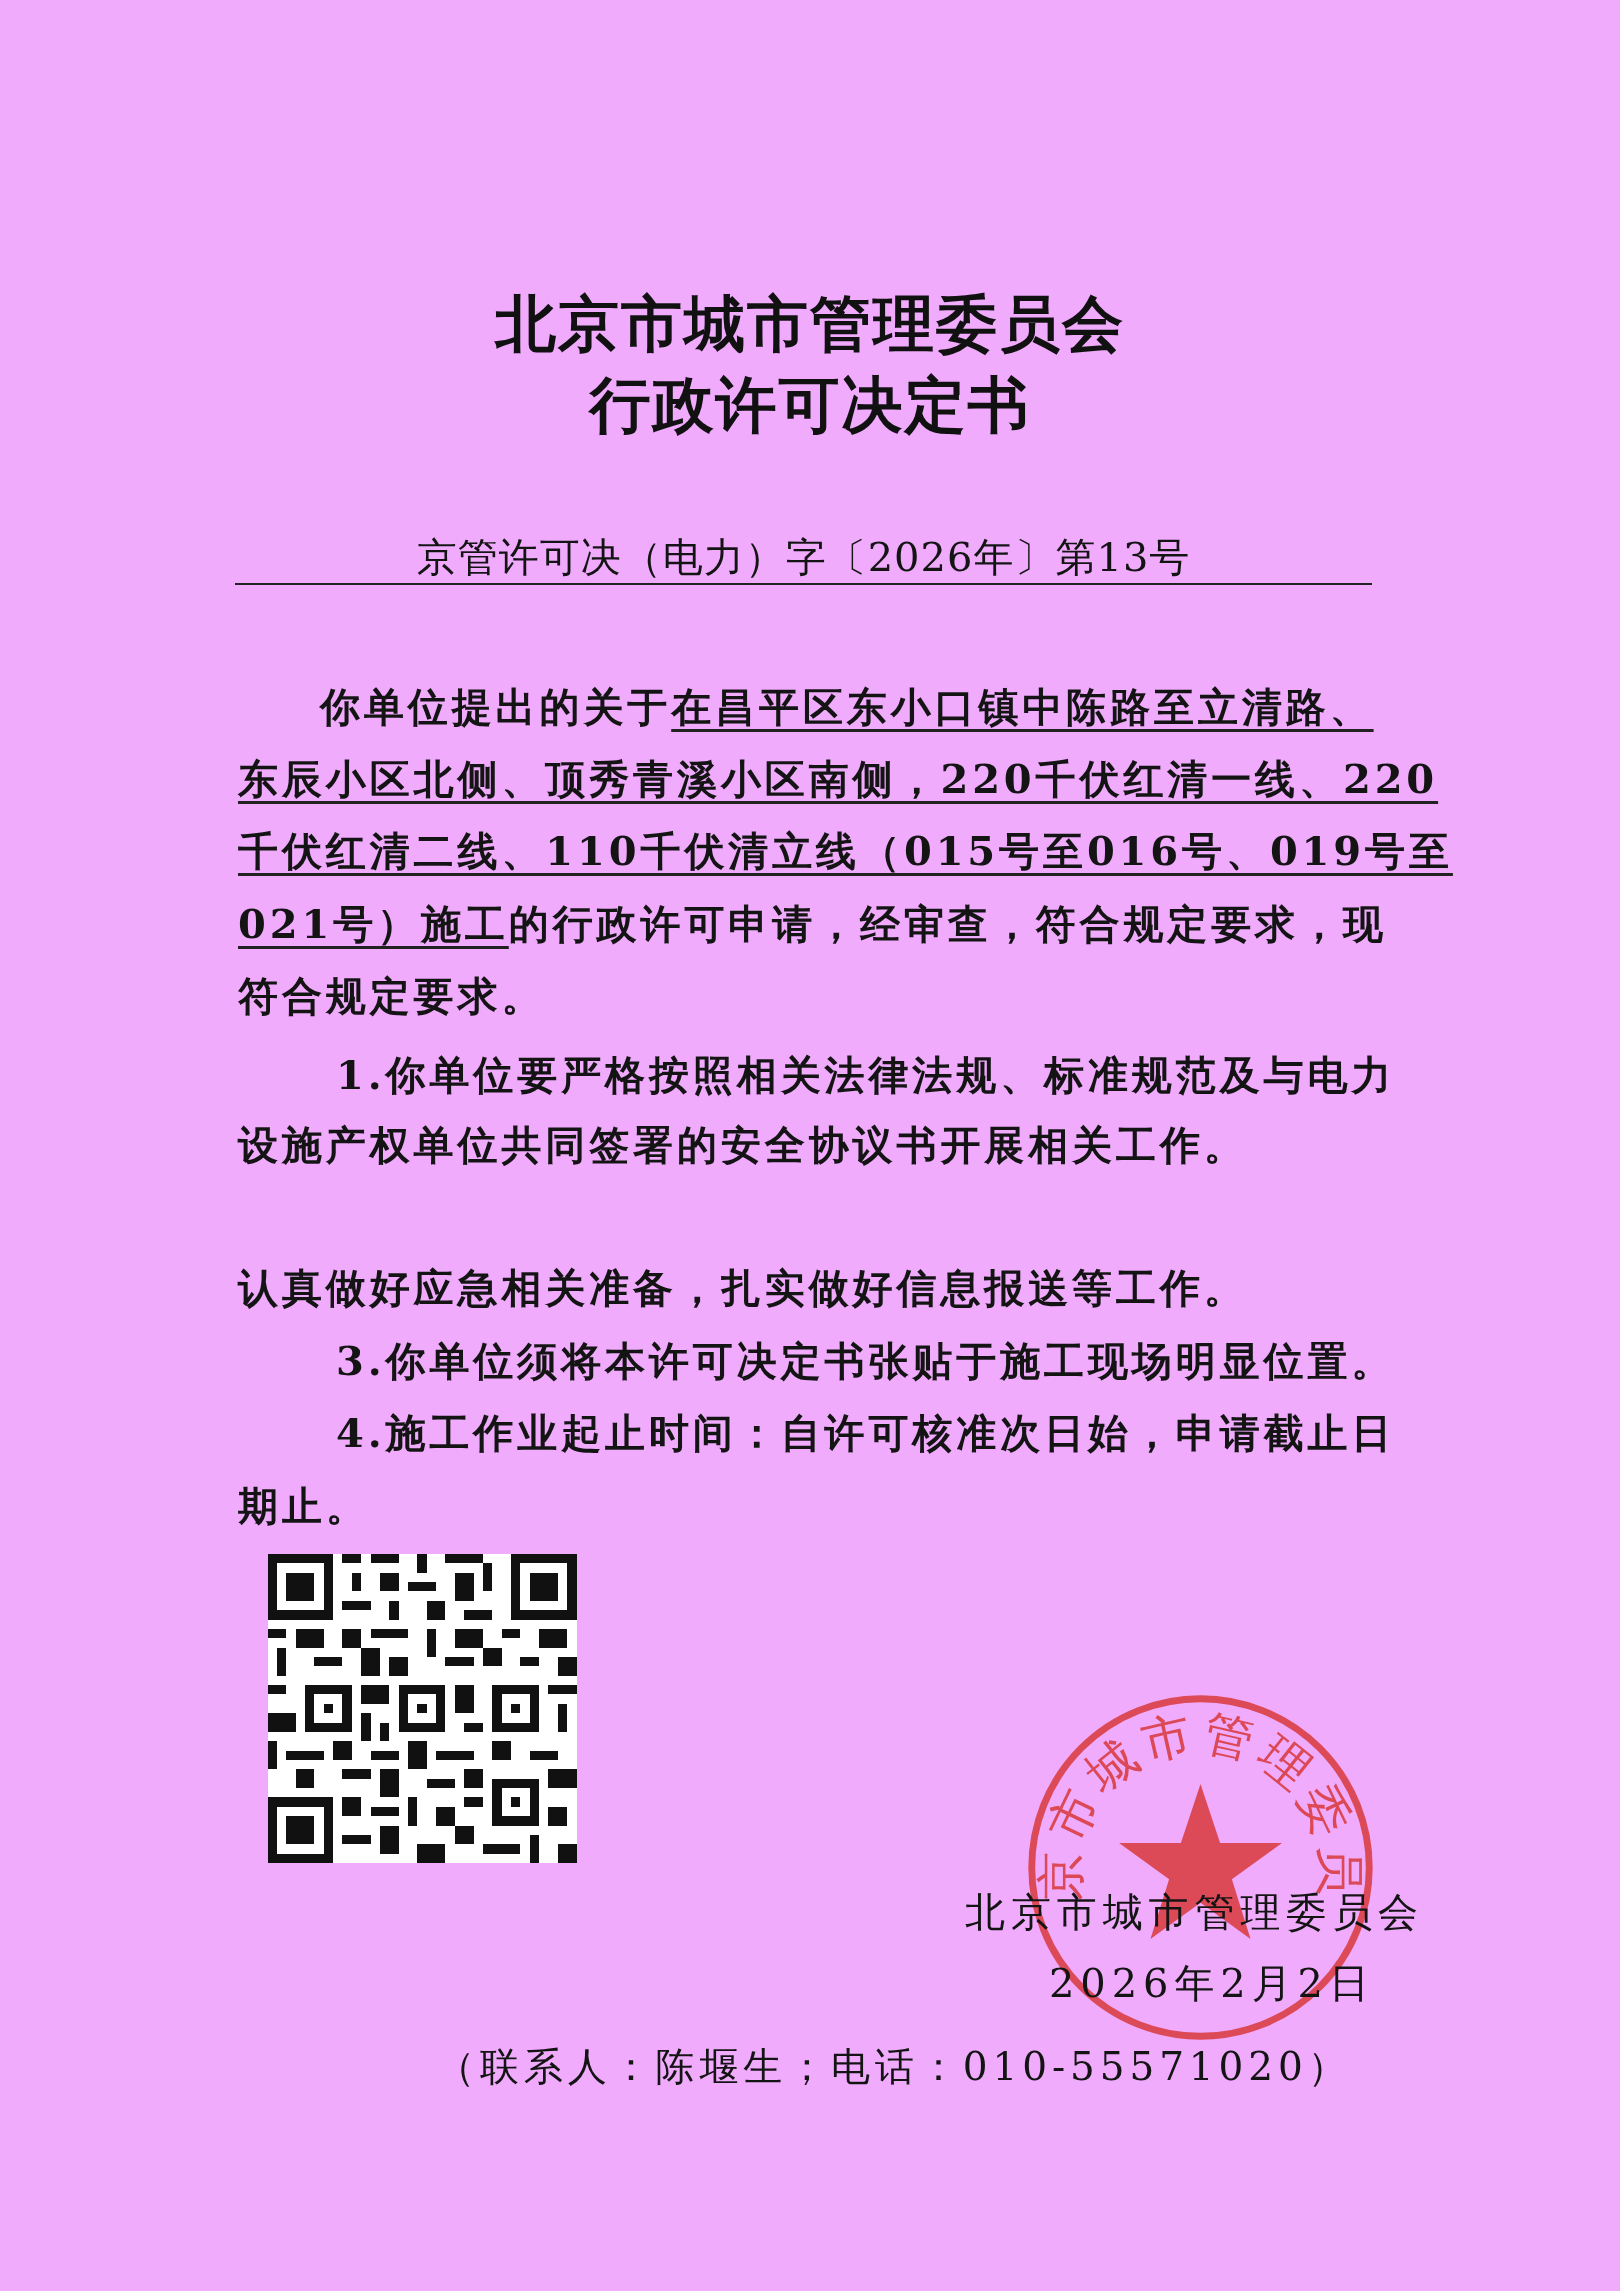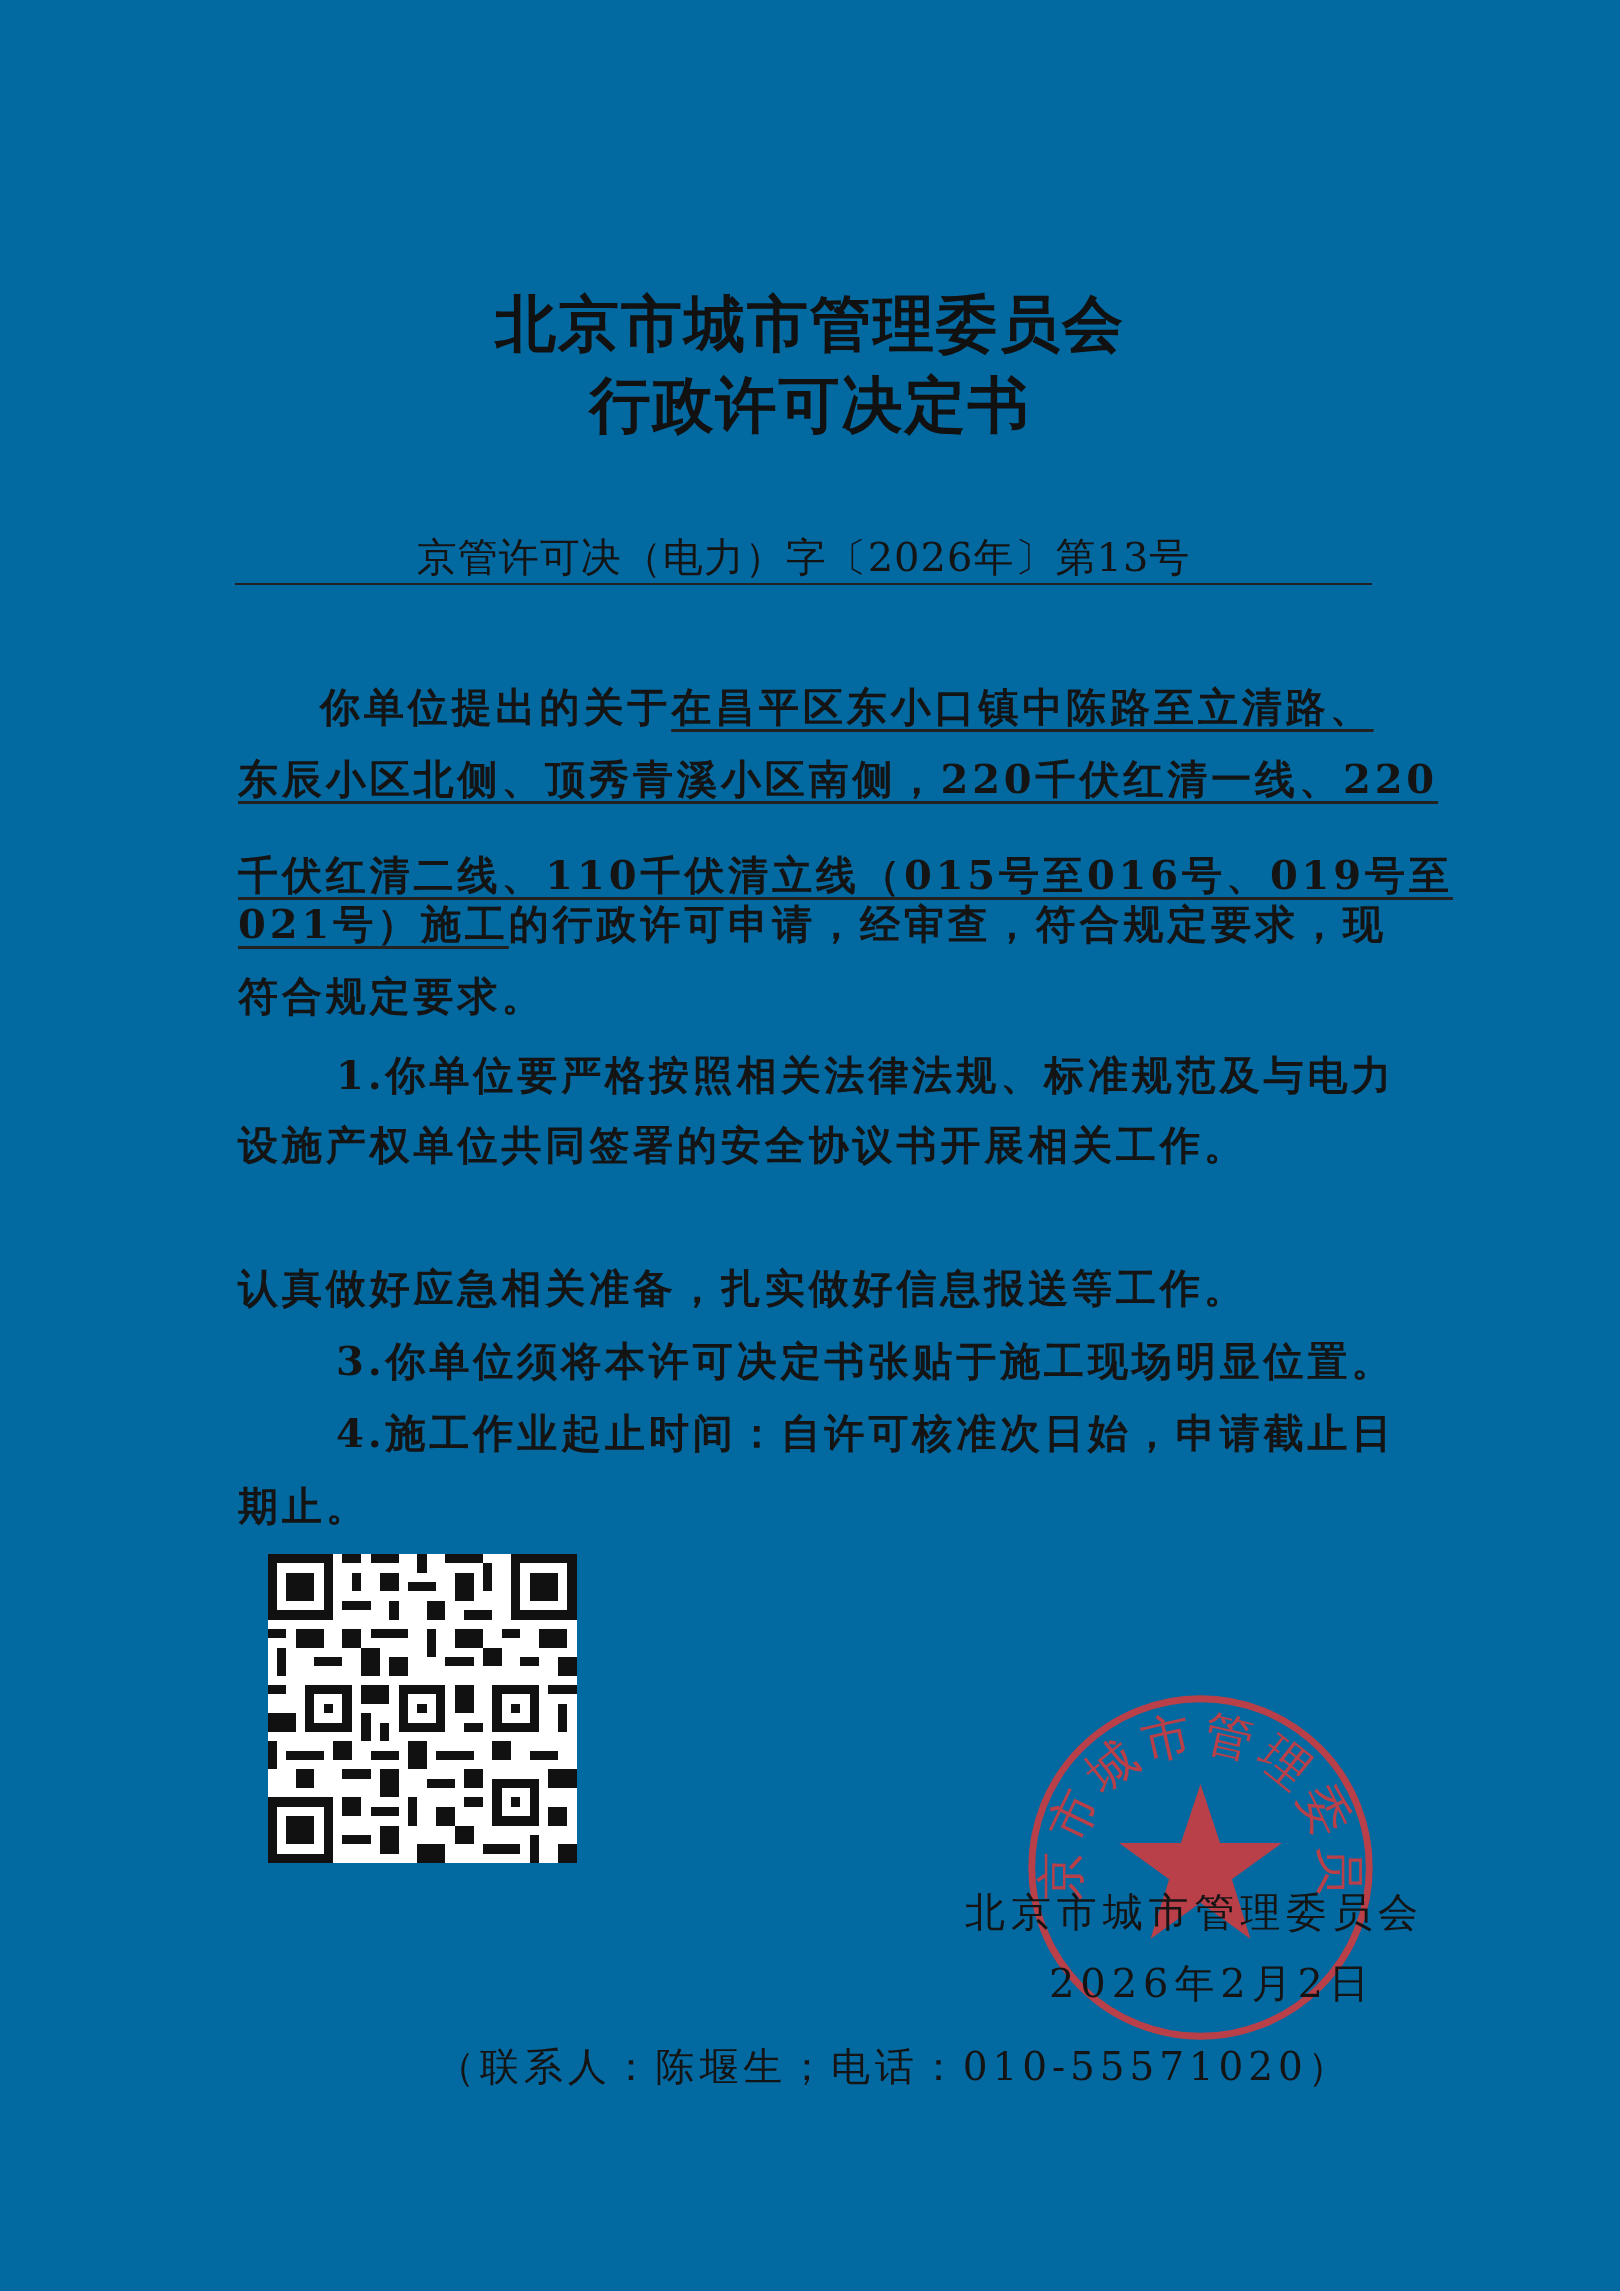--- a/index.html
+++ b/index.html
@@ -1,18 +1,18 @@
 <!DOCTYPE html>
 <html><head>
 <meta charset="utf-8">
 <style>
   html, body { margin: 0; padding: 0; background: #ffffff; }
   body { width: 1620px; height: 2292px; position: relative; overflow: hidden;
          font-family: "DejaVu Serif", "Liberation Serif", serif; color: #141414; }
-  .page { position: absolute; inset: 0; background: #0369a1; }
+  .page { position: absolute; inset: 0; background: #f0abfc; }
   .title { position: absolute; left: 0; width: 1620px; text-align: center;
            font-family: "DejaVu Serif", serif; font-weight: bold; font-size: 61px;
            letter-spacing: 2px; color: #111; }
   .t1 { top: 284px; }
   .t2 { top: 365px; }
   .docno { position: absolute; left: 235px; width: 1137px; top: 534px; height: 49px;
            border-bottom: 2.9px solid #222; font-size: 40px; text-align: center;
            letter-spacing: 1px; line-height: 47px; }
   .addressee { position: absolute; left: 235px; top: 613px; font-size: 40px;
                letter-spacing: 2.9px; line-height: 51px; border-bottom: 2.9px solid #222;
@@ -40,21 +40,21 @@
 
   <div class="docno">京管许可决（电力）字〔2026年〕第13号</div>
 
 
   <div class="line" style="top:681px; padding-left:82px; width:1055px;">
     <span>你单位提出的关于</span><span class="u">在昌平区东小口镇中陈路至立清路、</span>
   </div>
   <div class="line" style="top:753px;">
     <span class="u">东辰小区北侧、顶秀青溪小区南侧，220千伏红清一线、220</span>
   </div>
-  <div class="line" style="top:849px;">
+  <div class="line" style="top:825px;">
     <span class="u">千伏红清二线、110千伏清立线（015号至016号、019号至</span>
   </div>
   <div class="line" style="top:898px;">
     <span class="u">021号）施工</span><span>的行政许可申请，经审查，符合规定要求，现</span>
   </div>
   <div class="line" style="top:970px;">符合规定要求。</div>
 
   <div class="line" style="top:1049px; padding-left:98px; width:1039px;">1.你单位要严格按照相关法律法规、标准规范及与电力</div>
   <div class="line" style="top:1119px;">设施产权单位共同签署的安全协议书开展相关工作。</div>
   <div class="line" style="top:1262px;">认真做好应急相关准备，扎实做好信息报送等工作。</div>

